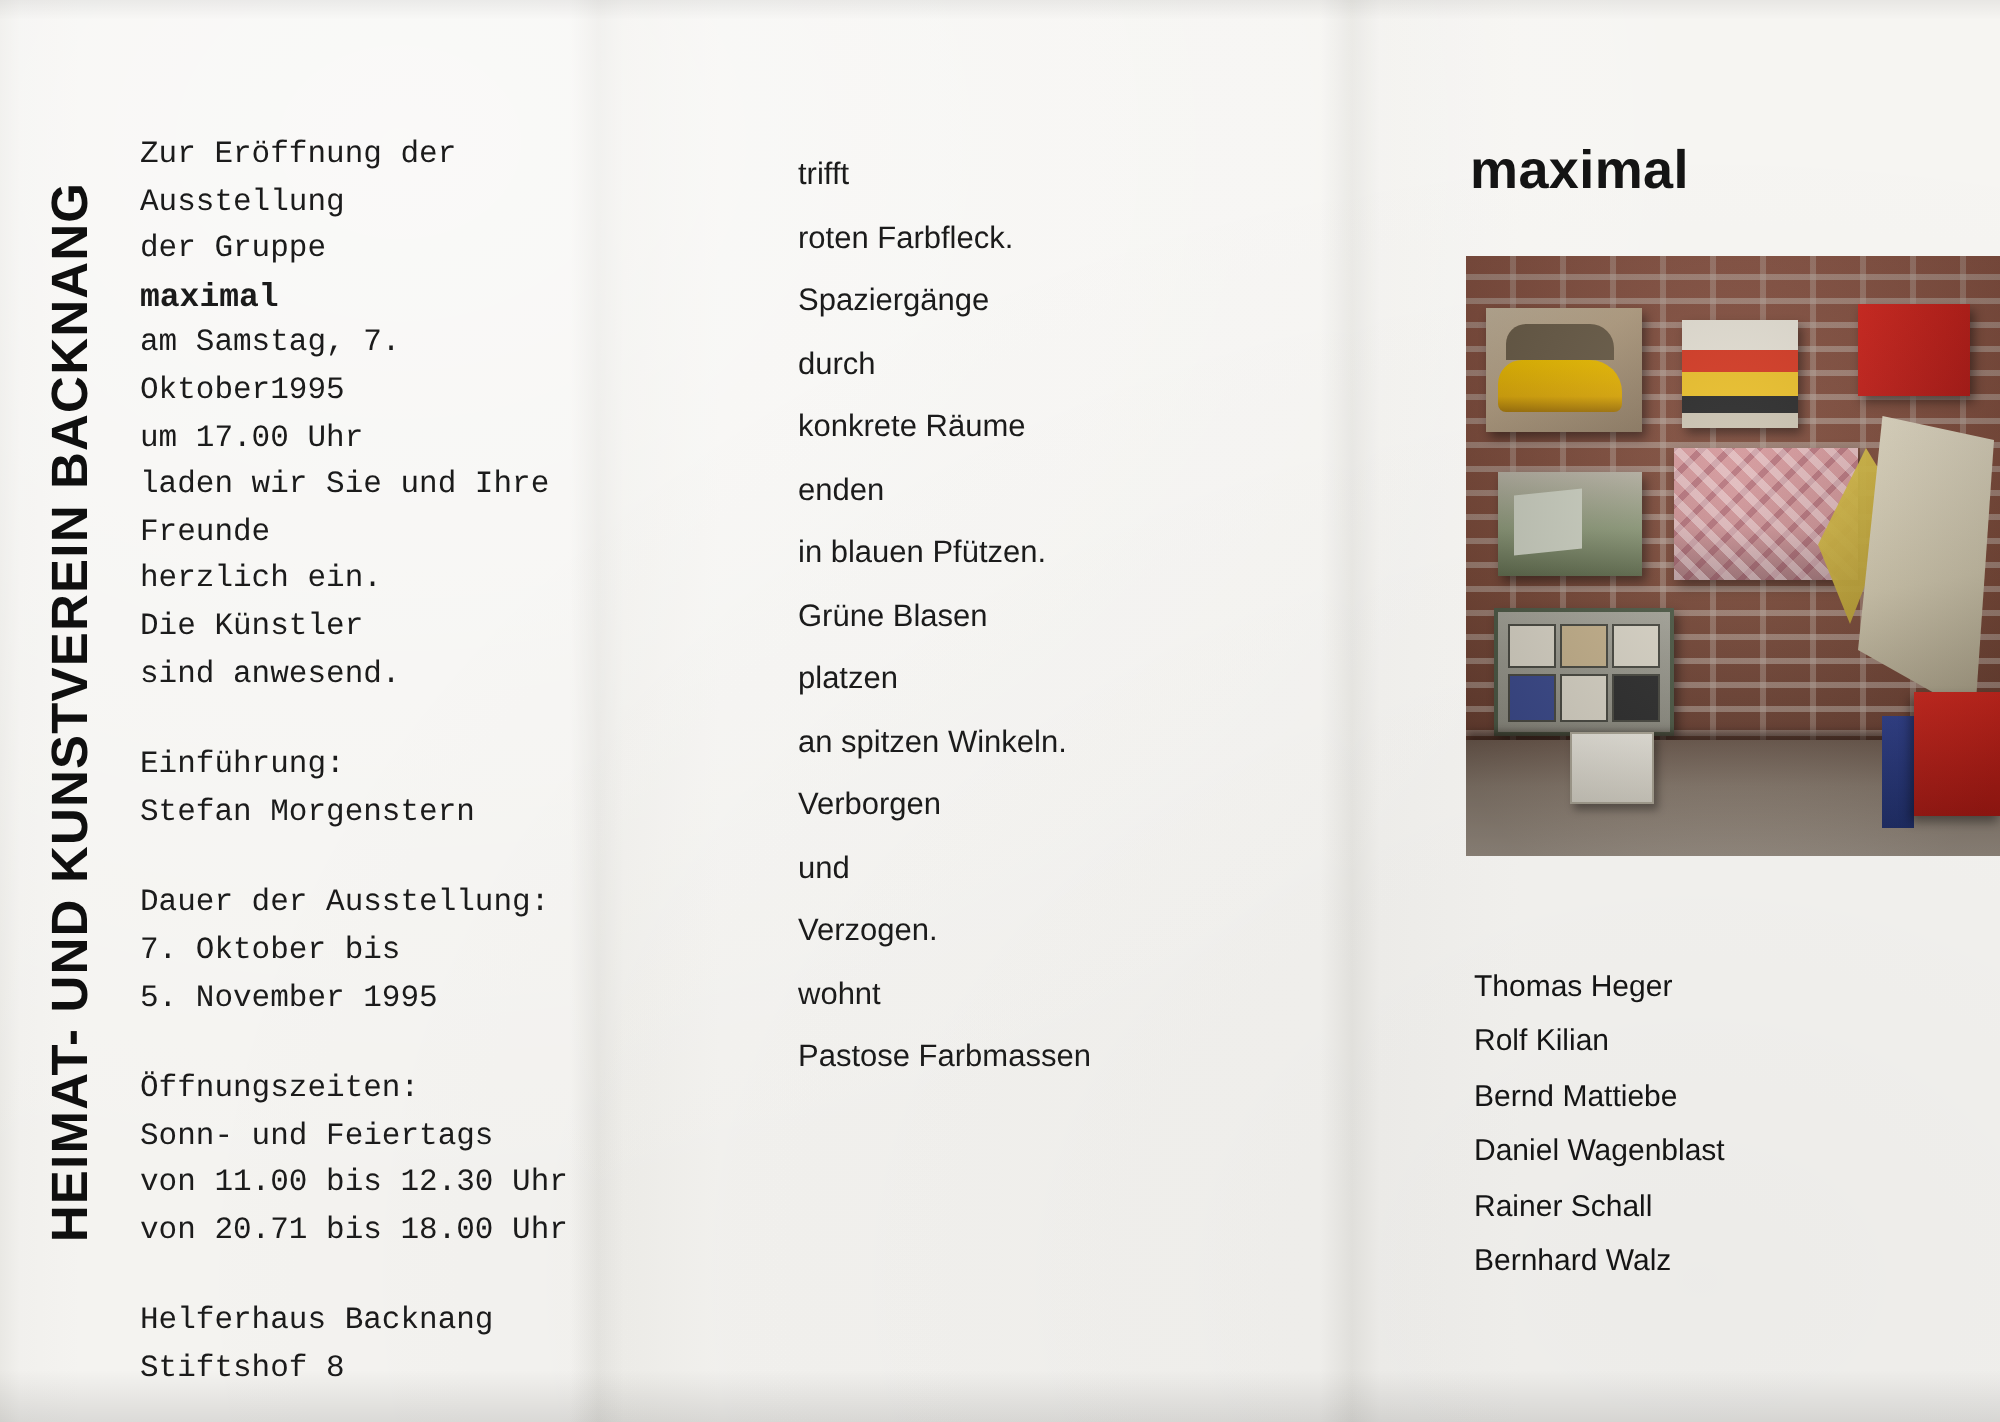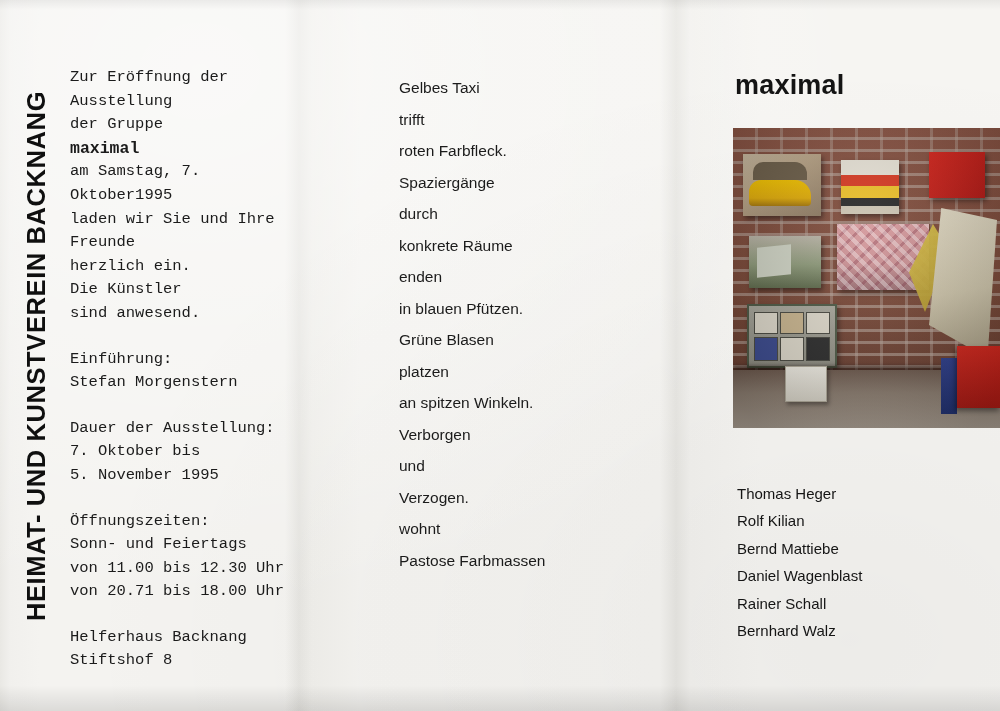--- a/index.html
+++ b/index.html
@@ -297,20 +297,21 @@
   <div class="spine">
     <div class="spine-text">HEIMAT- UND KUNSTVEREIN BACKNANG</div>
   </div>
 
   <div class="col1">
     <div class="block block-gap-invite">
       <div>Zur Eröffnung der Ausstellung</div>
       <div>der Gruppe</div>
       <div class="bold">maximal</div>
       <div>am Samstag, 7. Oktober1995</div>
+      <div>um 17.00 Uhr</div>
       <div>laden wir Sie und Ihre Freunde</div>
       <div>herzlich ein.</div>
       <div>Die Künstler</div>
       <div>sind anwesend.</div>
     </div>
 
     <div class="block block-gap-intro">
       <div>Einführung:</div>
       <div>Stefan Morgenstern</div>
     </div>
@@ -328,21 +329,20 @@
       <div>von 20.71 bis 18.00 Uhr</div>
     </div>
 
     <div class="block tight">
       <div>Helferhaus Backnang</div>
       <div>Stiftshof 8</div>
     </div>
   </div>
 
   <div class="col2">
-    <div class="poem-line">Gelbes Taxi</div>
     <div class="poem-line">trifft</div>
     <div class="poem-line">roten Farbfleck.</div>
     <div class="poem-line">Spaziergänge</div>
     <div class="poem-line">durch</div>
     <div class="poem-line">konkrete Räume</div>
     <div class="poem-line">enden</div>
     <div class="poem-line">in blauen Pfützen.</div>
     <div class="poem-line">Grüne Blasen</div>
     <div class="poem-line">platzen</div>
     <div class="poem-line">an spitzen Winkeln.</div>

